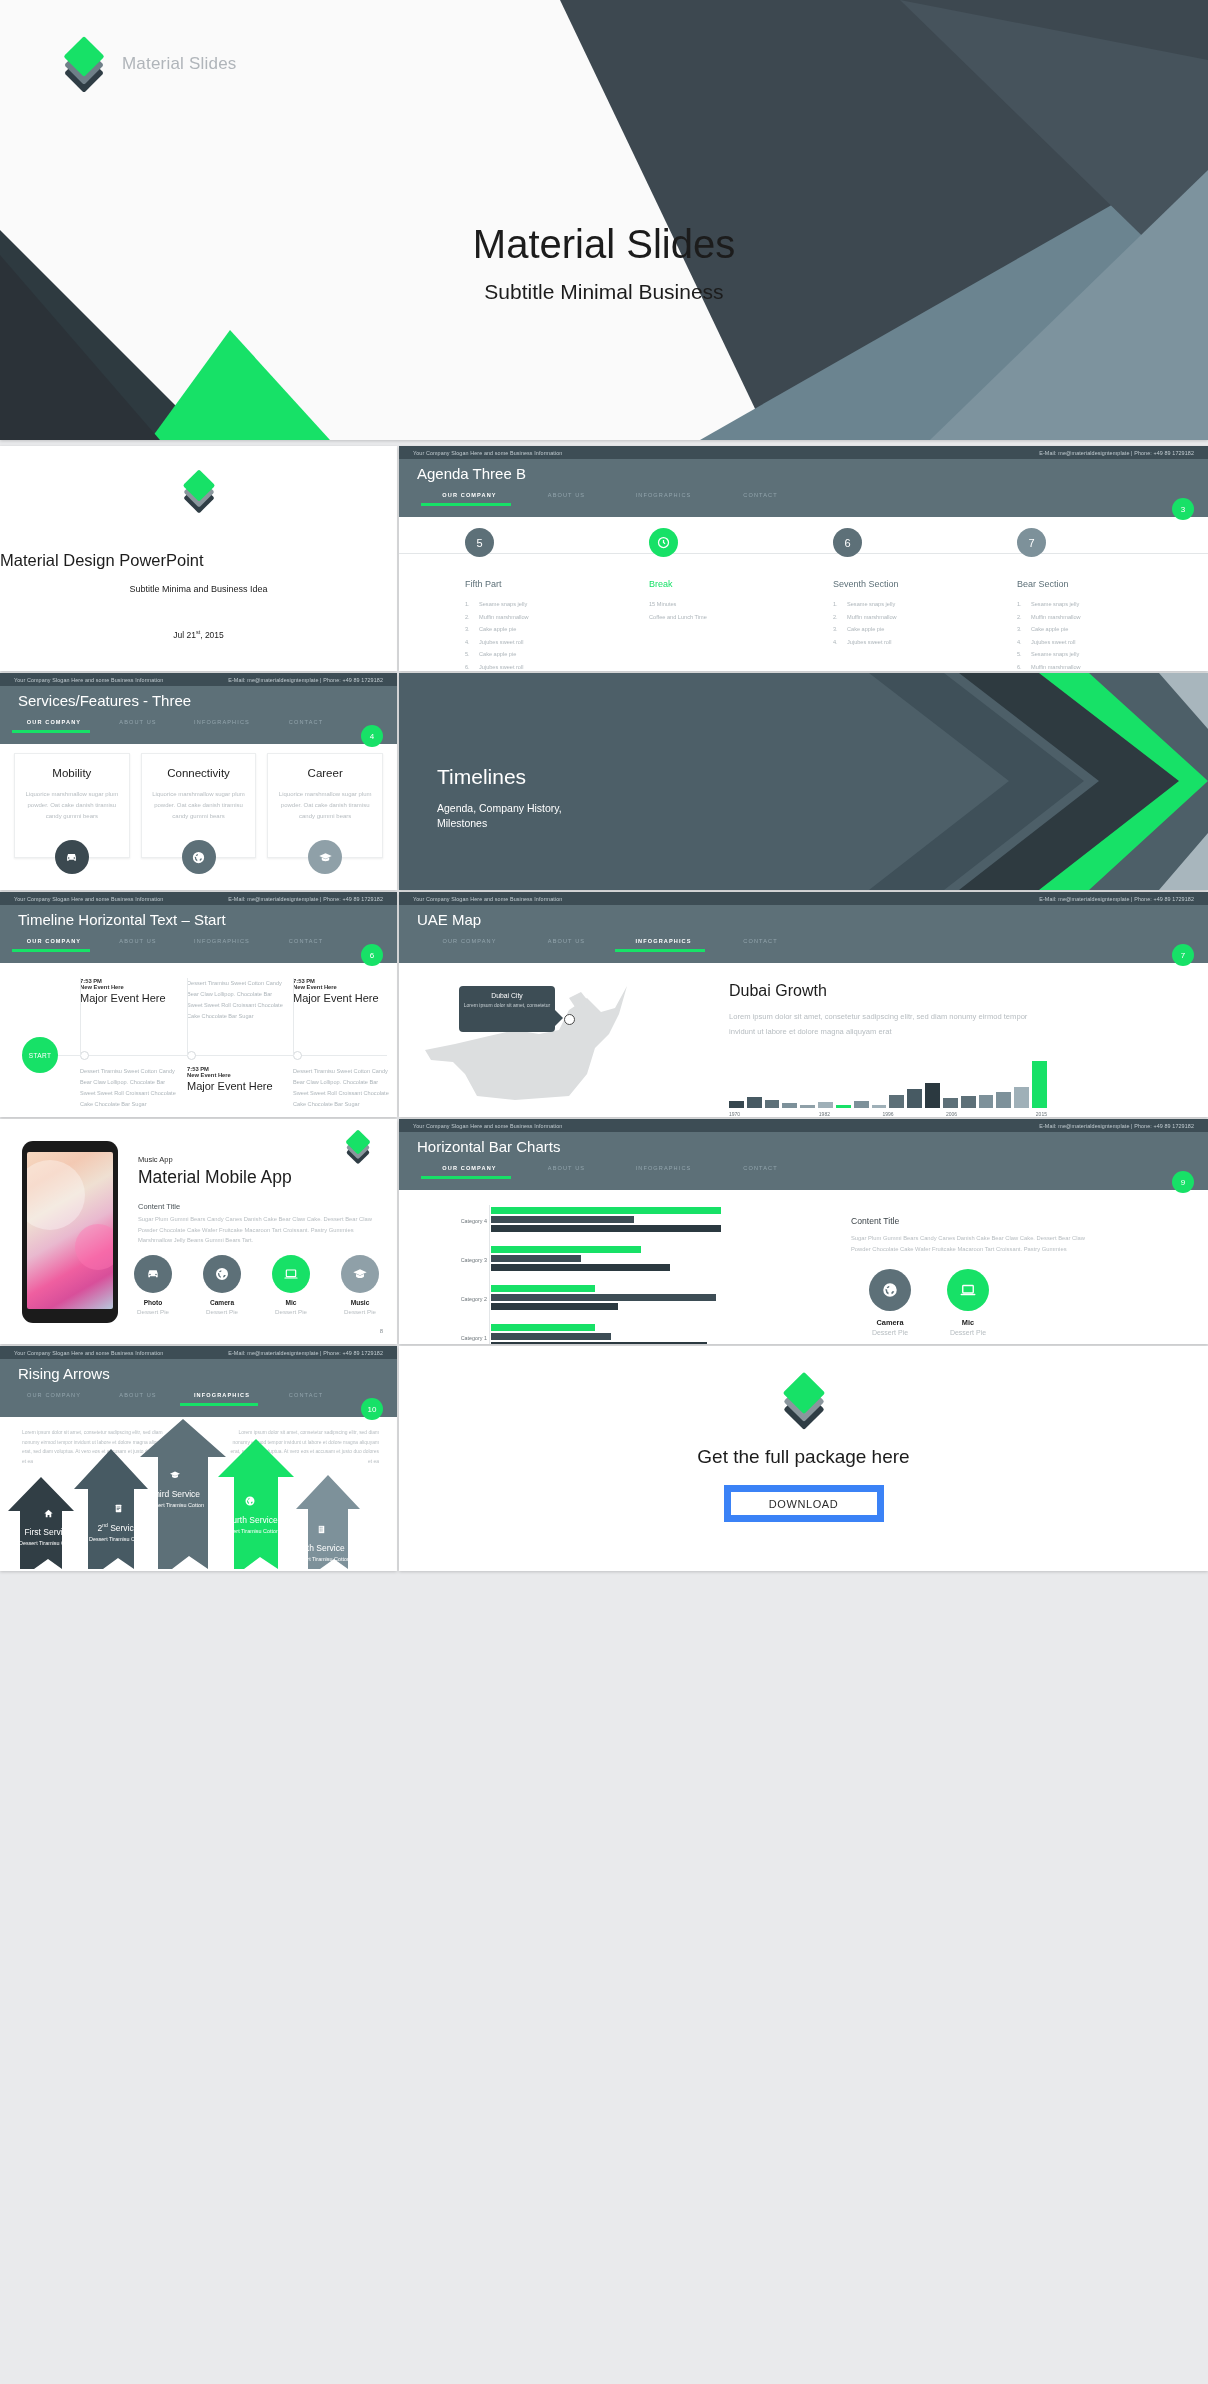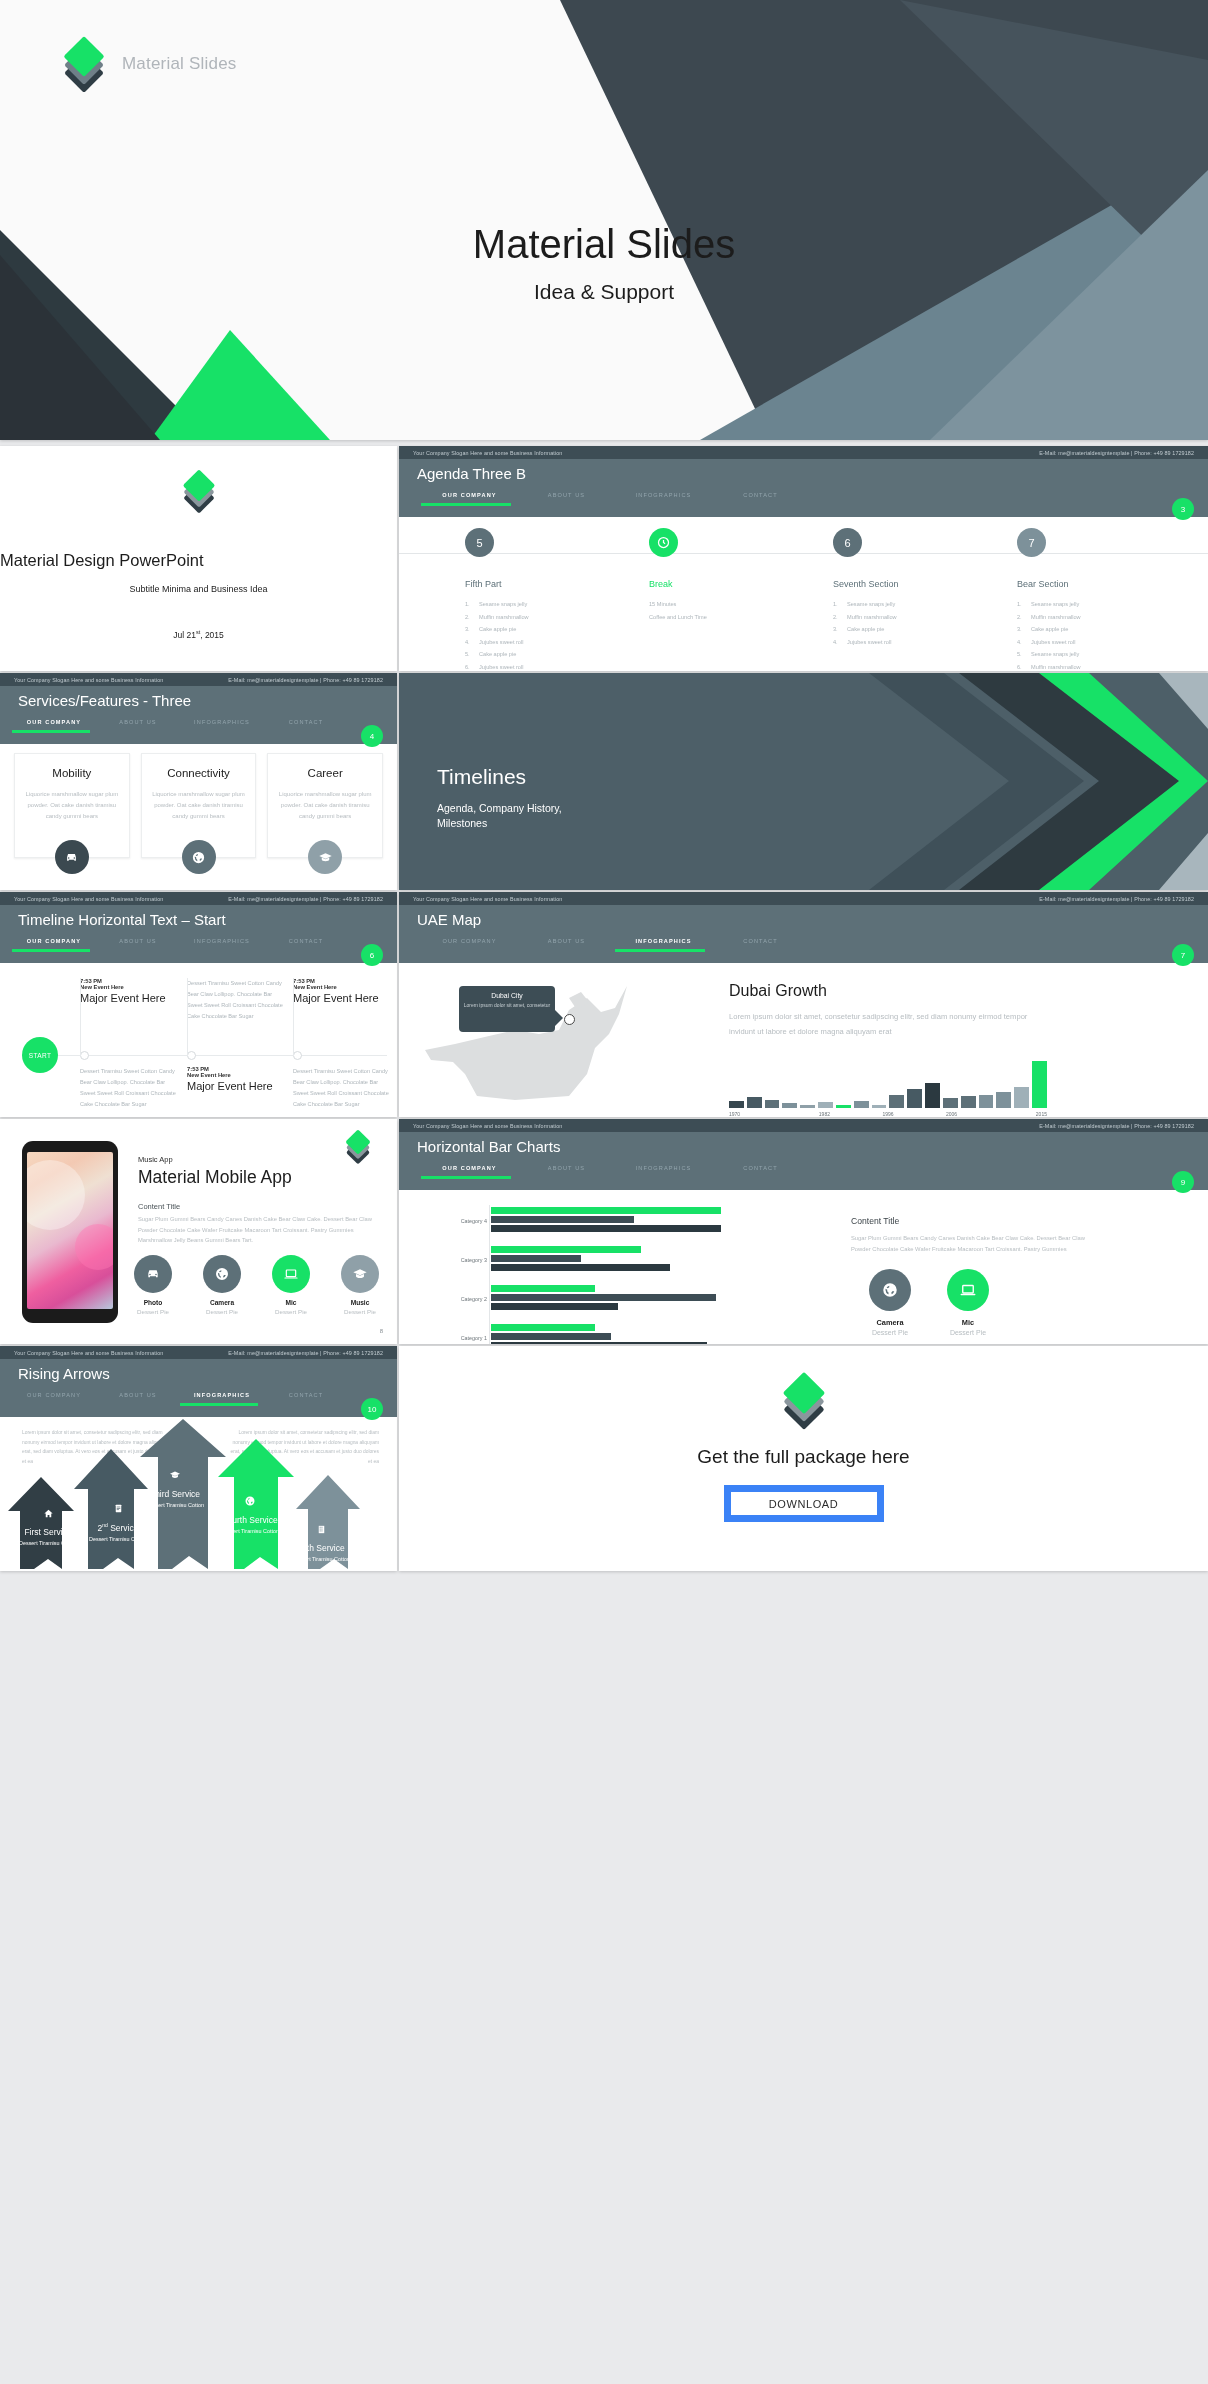--- a/index.html
+++ b/index.html
@@ -159,21 +159,21 @@
       <polygon points="0,440 160,440 0,255" fill="#2b3238"></polygon>
     </svg>
     <div class="hero-logo layers">
       <i style="width:28px;height:28px;background:#2f3d45;top:17px;"></i>
       <i style="width:28px;height:28px;background:#6f7f88;top:9px;"></i>
       <i style="width:29px;height:29px;background:#17e167;top:0px;"></i>
     </div>
     <div class="hero-brand">Material Slides</div>
     <div class="hero-title">Material Slides</div>
     <div class="hero-sub">
-      <div>Idea &amp; Support</div>
+      <div>Subtitle Minimal Business</div>
     </div>
   </div>
 
   <div class="slide" id="s2">
     <div class="l layers">
       <i style="width:22px;height:22px;background:#2f3d45;top:13px;"></i>
       <i style="width:22px;height:22px;background:#8a969d;top:7px;"></i>
       <i style="width:23px;height:23px;background:#17e167;top:0;"></i>
     </div>
     <div class="t">Material Design PowerPoint</div>

